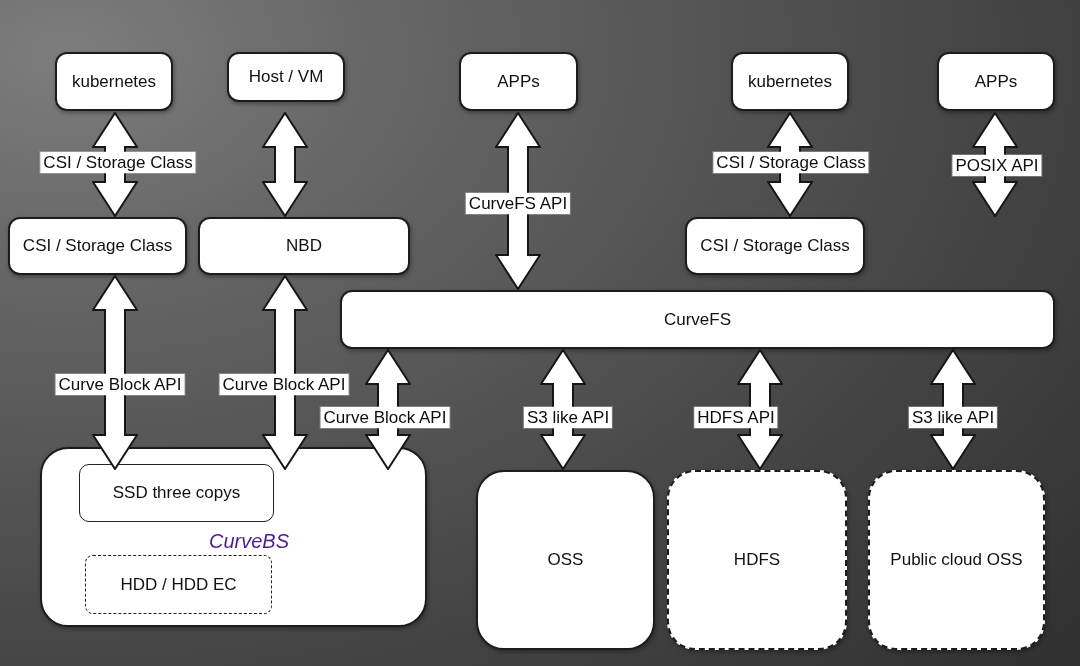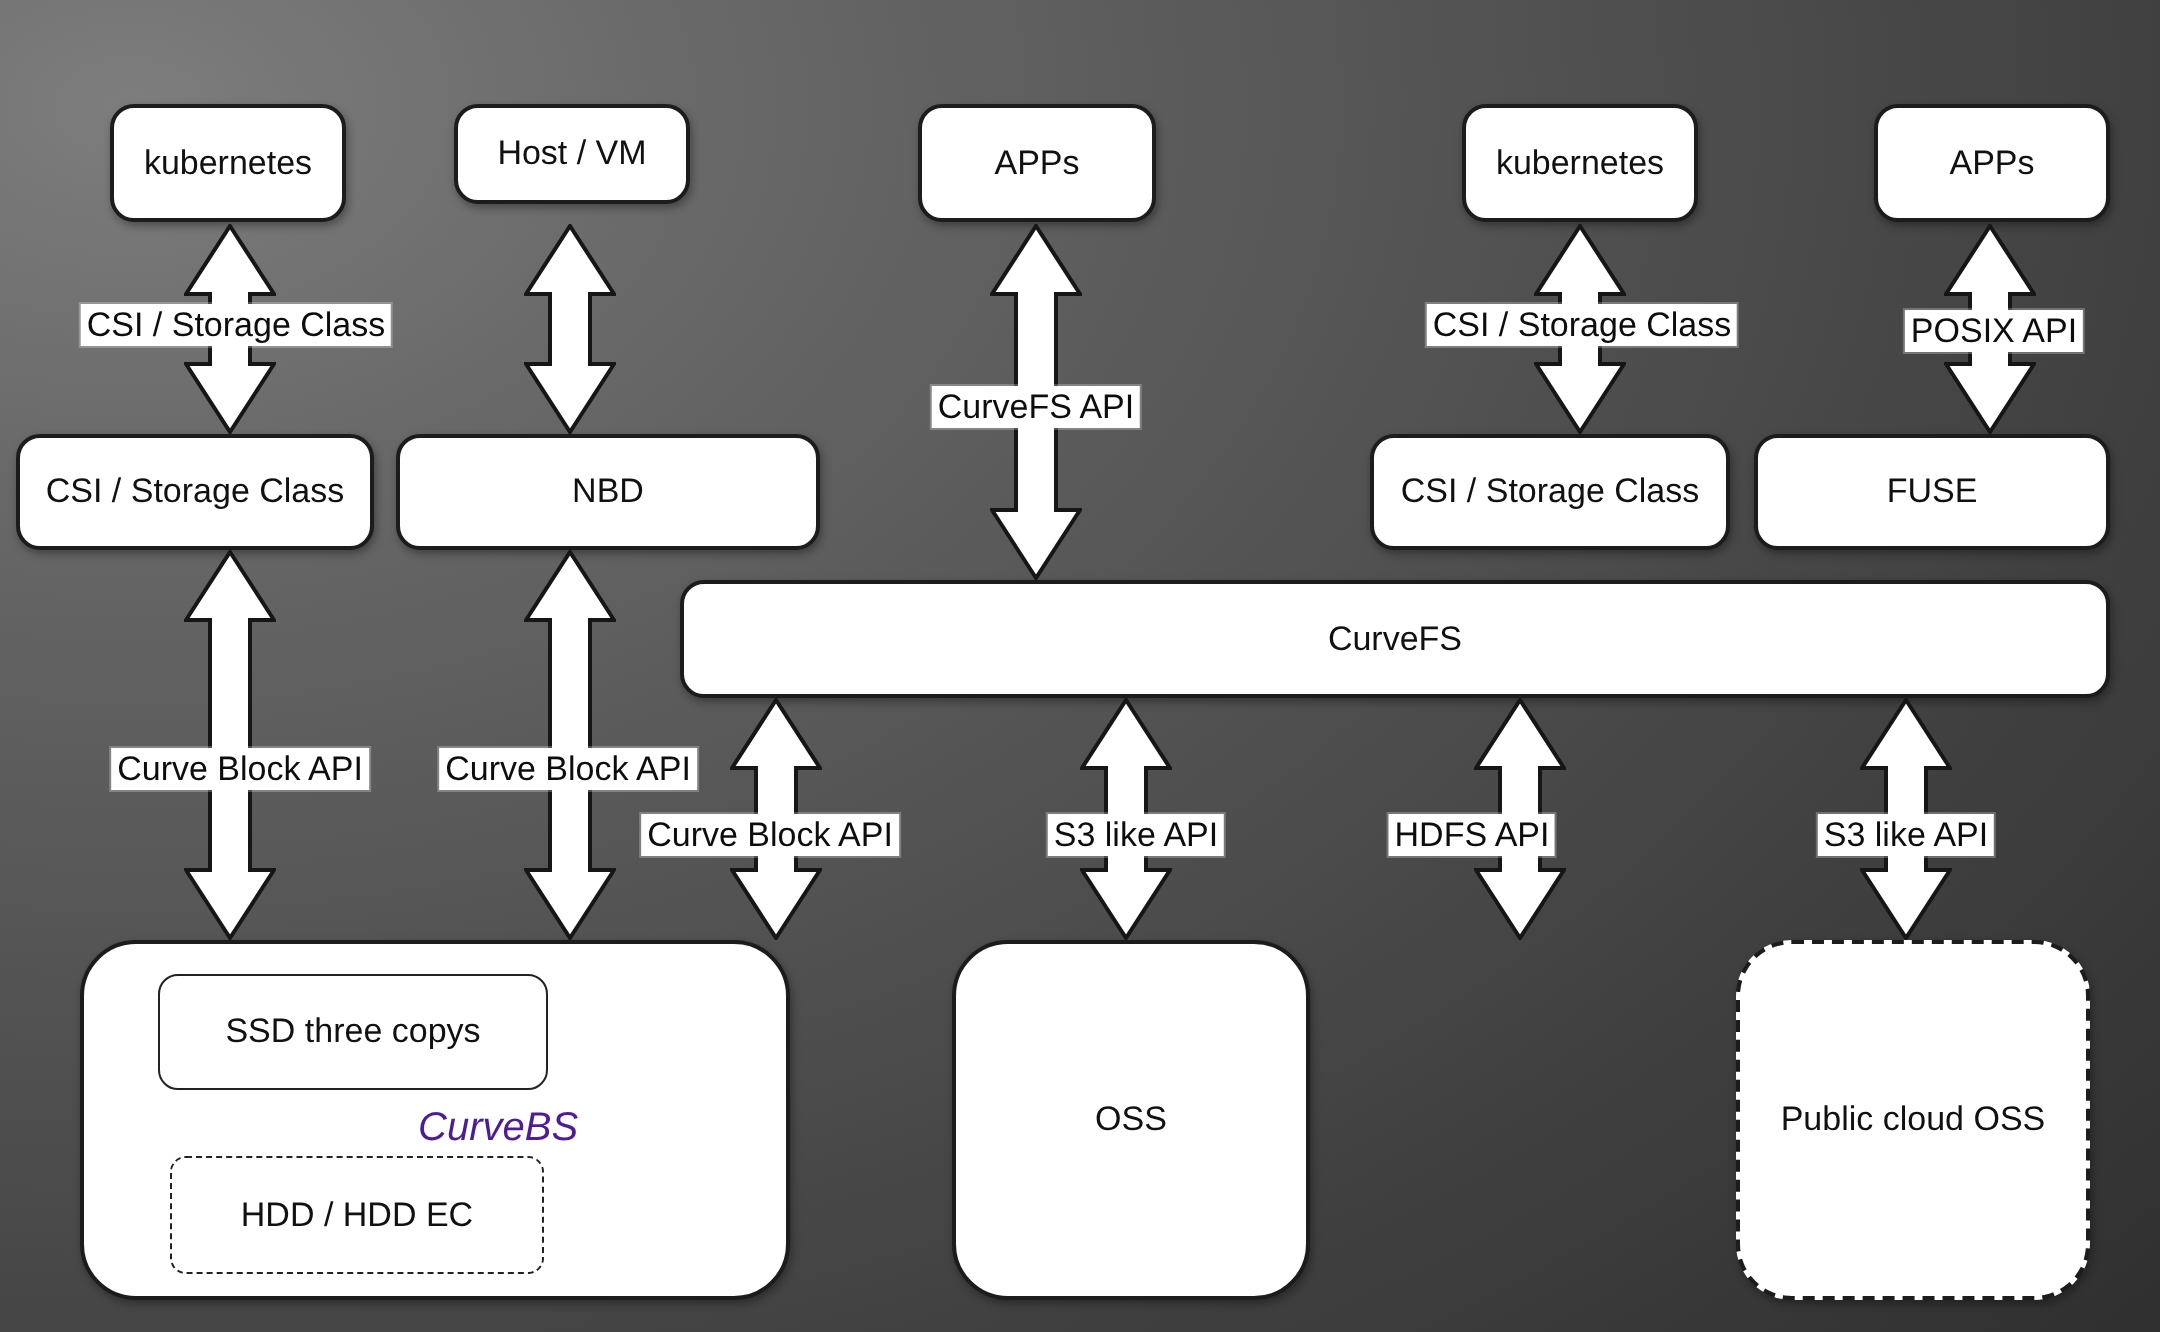--- a/index.html
+++ b/index.html
@@ -76,40 +76,40 @@
 
   <div class="node" style="left:8px;top:217px;width:179px;height:58px;">
     <span>CSI / Storage Class</span>
   </div>
   <div class="node" style="left:198px;top:217px;width:212px;height:58px;">
     <span>NBD</span>
   </div>
   <div class="node" style="left:685px;top:217px;width:180px;height:58px;">
     <span>CSI / Storage Class</span>
   </div>
-  <div class="node" style="left:877px;top:217px;width:178px;height:58px;">
-    <span>FUSE</span>
-  </div>
 
   <div class="node" style="left:340px;top:290px;width:715px;height:59px;text-align:right;">
     <span>CurveFS</span>
   </div>
 
-  <div class="node big" style="left:40px;top:470px;width:355px;height:180px;">
+  <div class="node big" style="left:40px;top:447px;width:387px;height:180px;">
     <div class="subnode" style="left:37px;top:15px;width:195px;height:58px;">
       <span>SSD three copys</span>
     </div>
     <div class="inner-label" style="left:167px;top:81px;">CurveBS</div>
     <div class="subnode dashed" style="left:43px;top:106px;width:187px;height:59px;">
       <span>HDD / HDD EC</span>
     </div>
   </div>
 
   <div class="node big" style="left:476px;top:470px;width:179px;height:180px;">
     <span>OSS</span>
+  </div>
+  <div class="node big dashed" style="left:667px;top:470px;width:180px;height:180px;">
+    <span>HDFS</span>
   </div>
   <div class="node big dashed" style="left:868px;top:470px;width:177px;height:180px;">
     <span>Public cloud OSS</span>
   </div>
 
   <svg class="arrow" style="left:92px;top:112px;" width="46" height="105" viewBox="0 0 46 105">
     <path d="M23 1 L45 35 L33 35 L33 70 L45 70 L23 104 L1 70 L13 70 L13 35 L1 35 Z" fill="#ffffff" stroke="#161616" stroke-width="2"></path>
   </svg>
   <svg class="arrow" style="left:262px;top:112px;" width="46" height="105" viewBox="0 0 46 105">
     <path d="M23 1 L45 35 L33 35 L33 70 L45 70 L23 104 L1 70 L13 70 L13 35 L1 35 Z" fill="#ffffff" stroke="#161616" stroke-width="2"></path>

